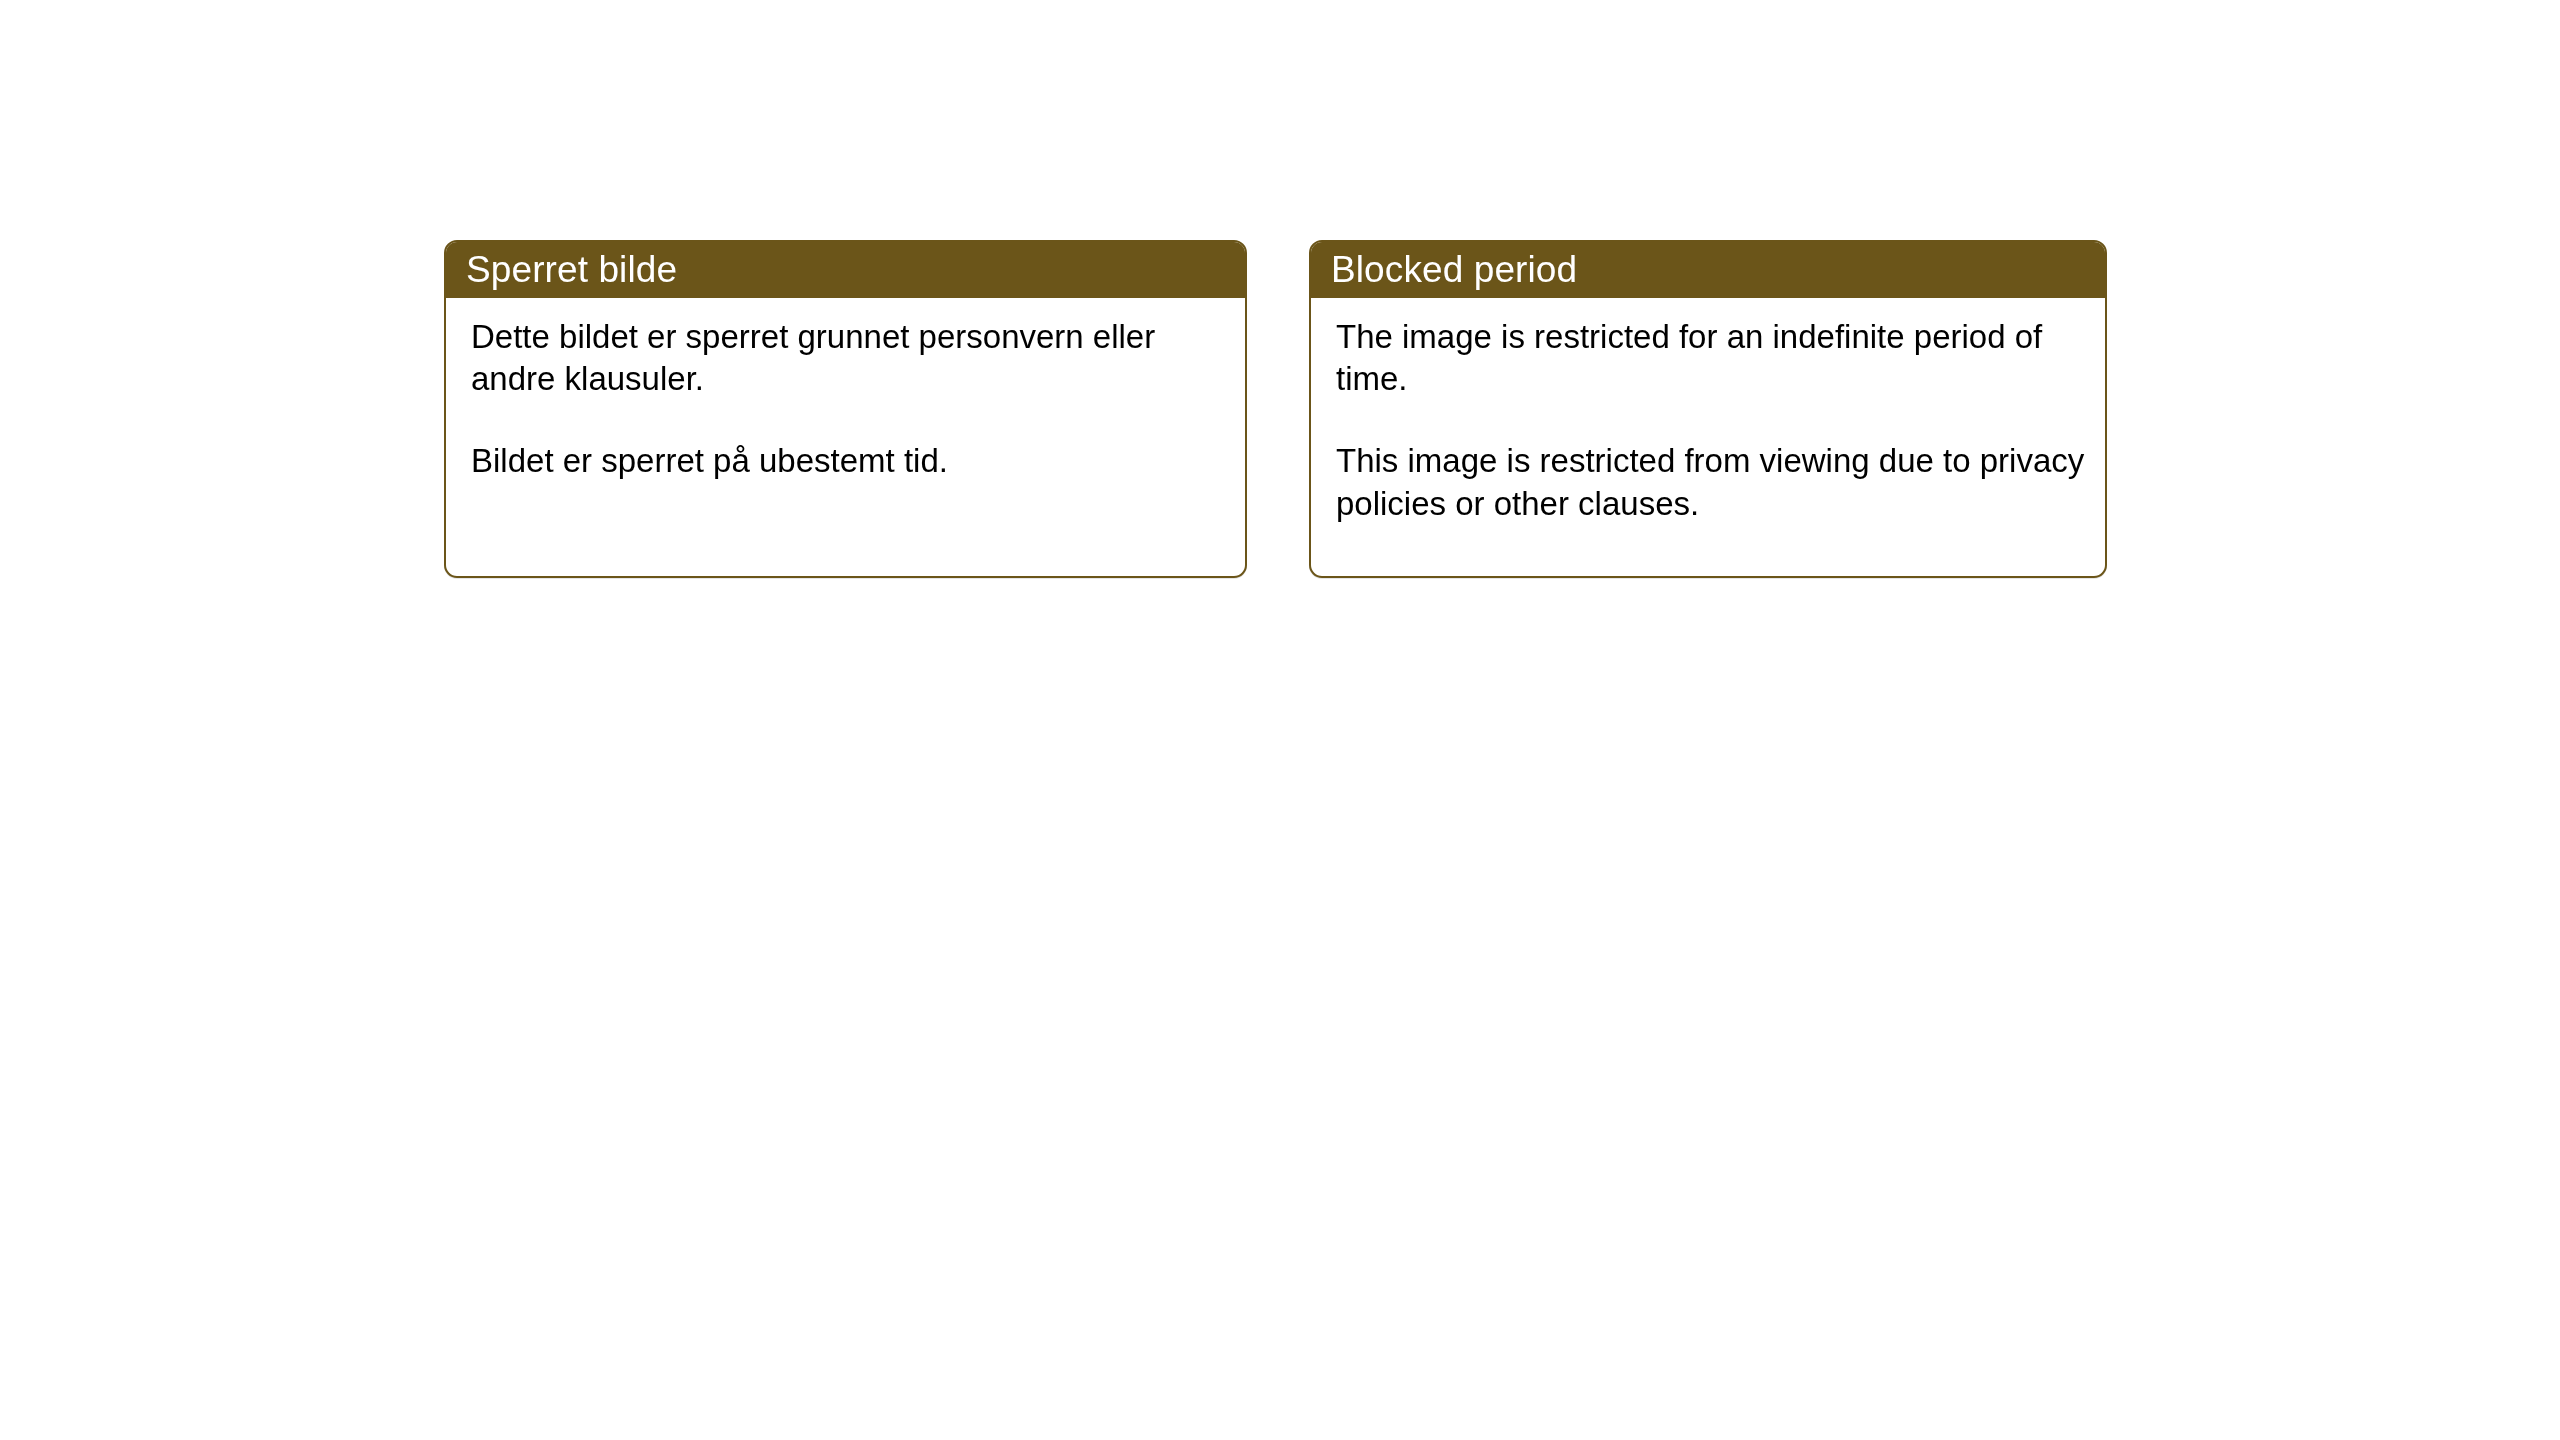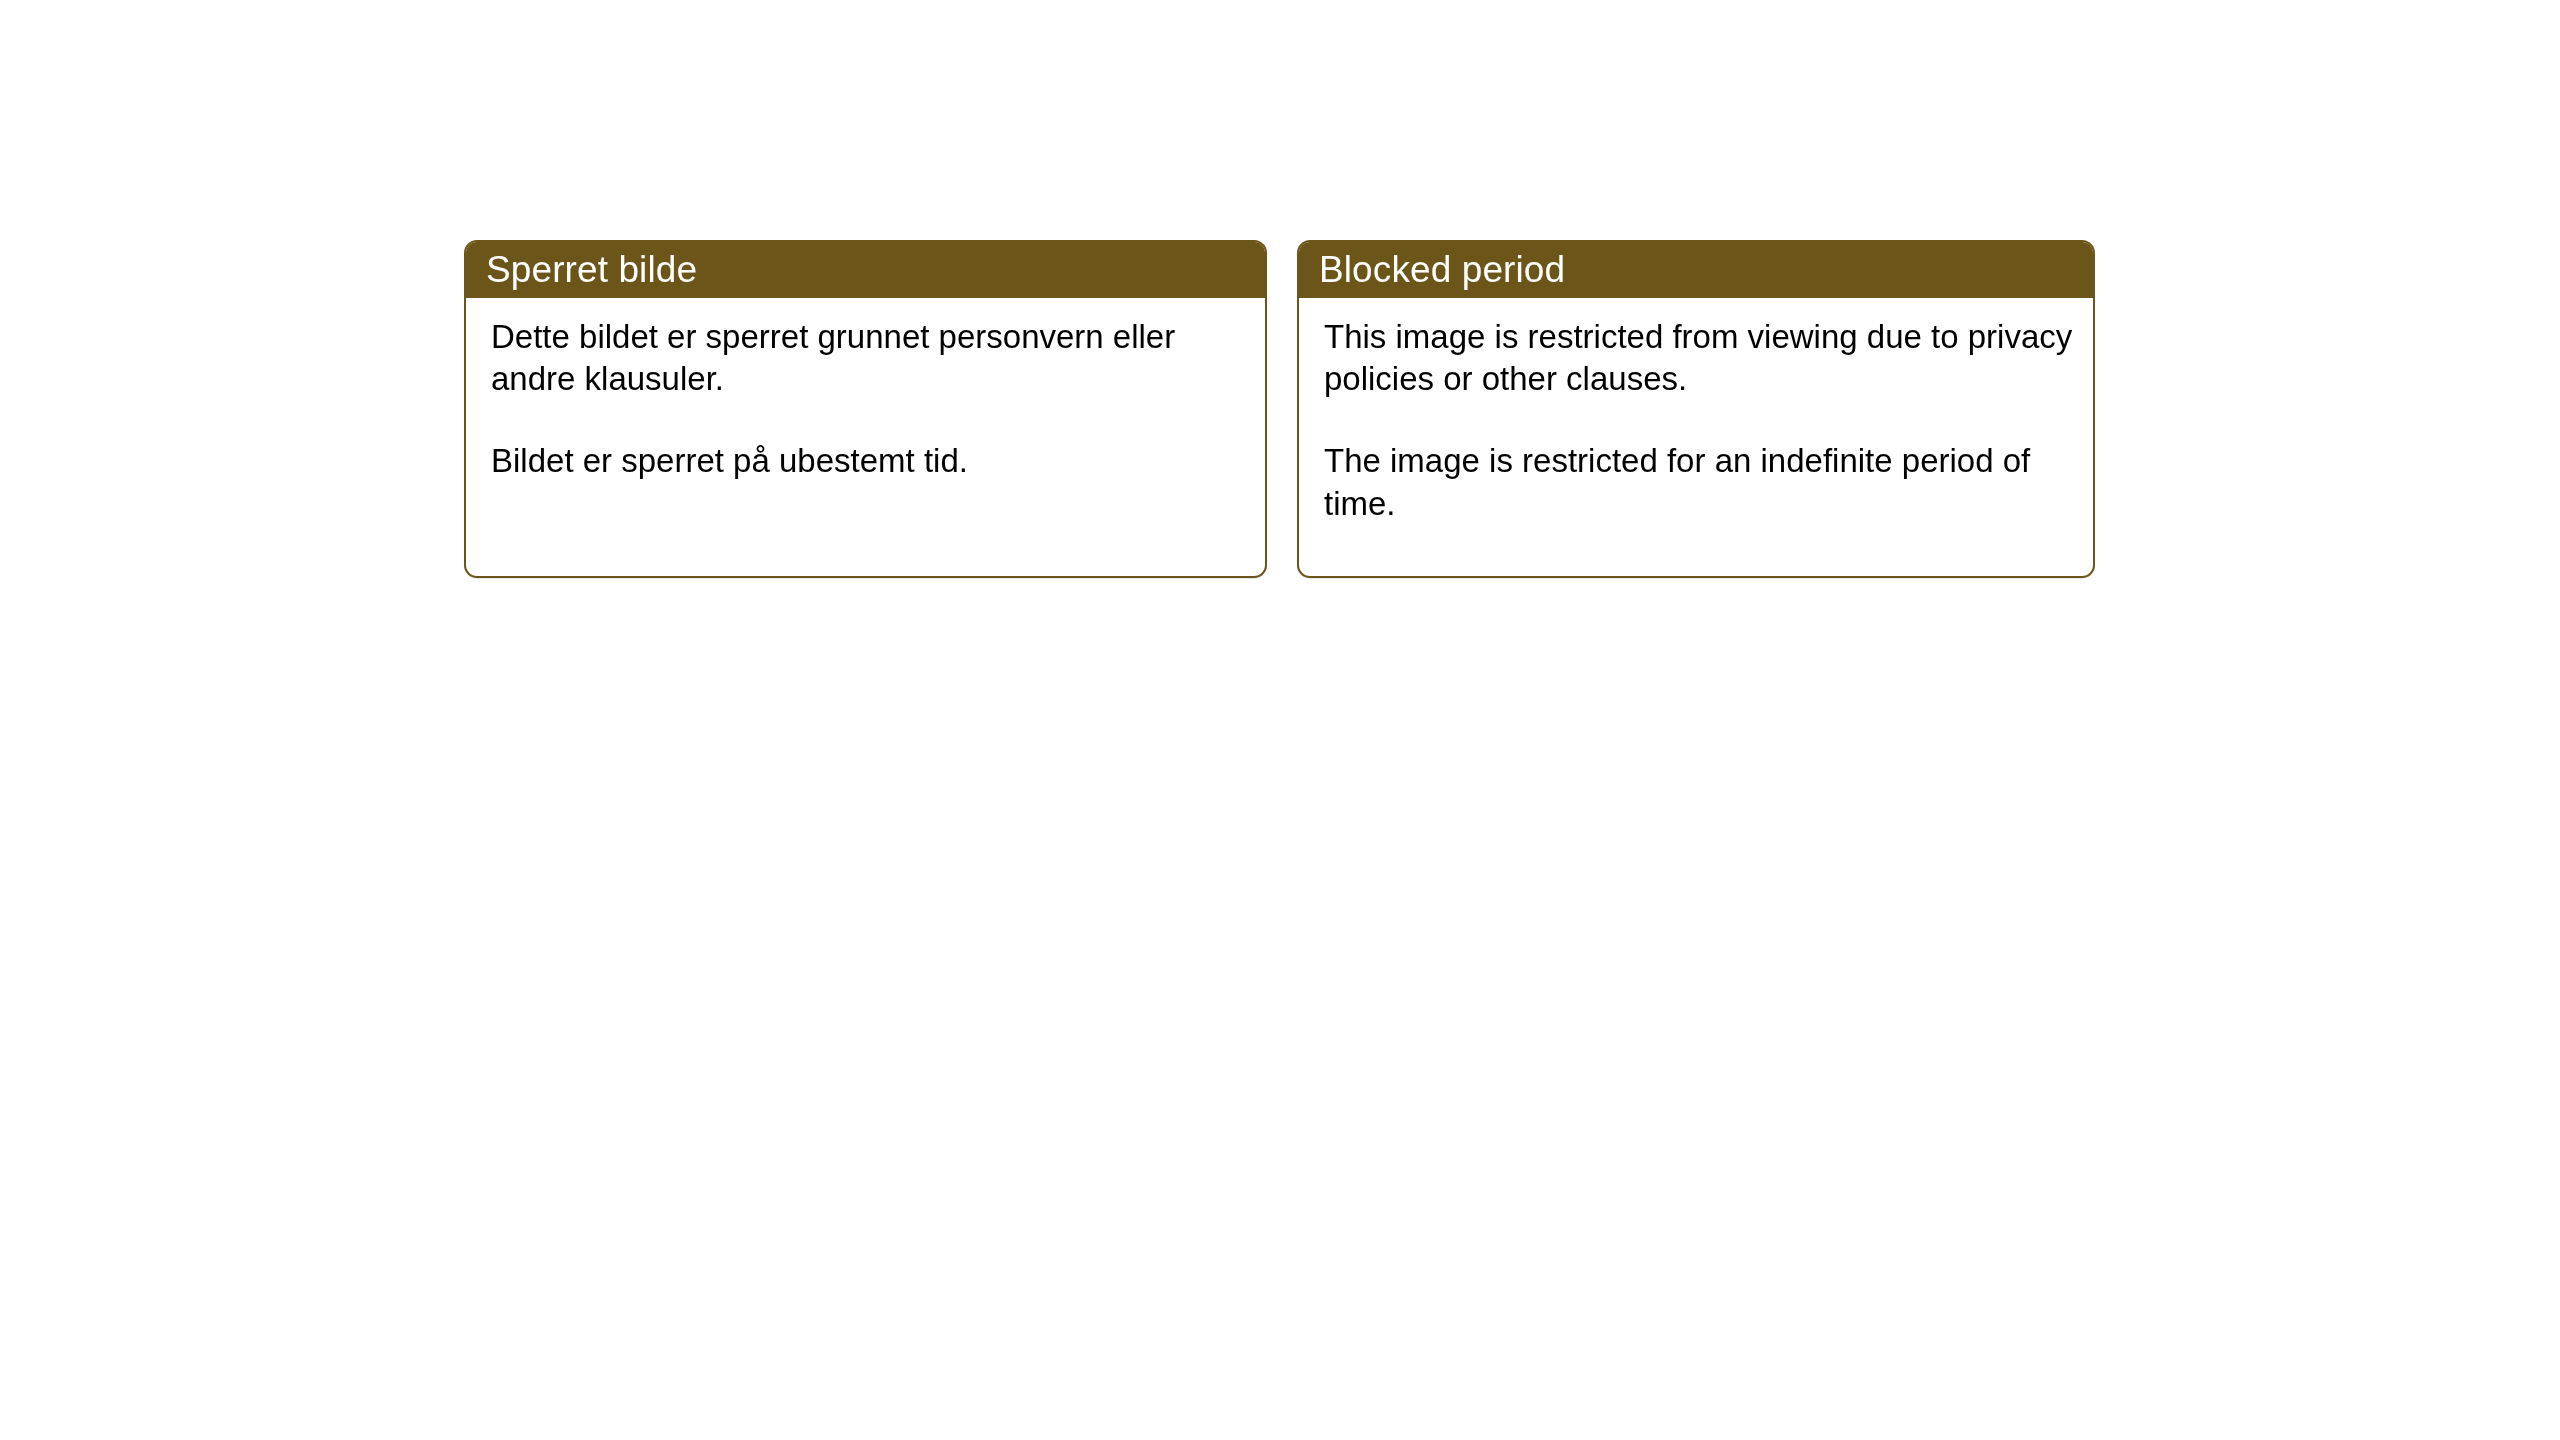--- a/index.html
+++ b/index.html
@@ -17,26 +17,26 @@
 
   #stage {
     position: relative;
     width: 2560px;
     height: 1440px;
   }
 
   
   .panels {
     position: absolute;
-    left: 464px;
+    left: 444px;
     top: 240px;
     display: flex;
     flex-direction: row;
     align-items: flex-start;
-    gap: 30px;
+    gap: 62px;
   }
 
   .panel {
     box-sizing: border-box;
     background: #ffffff;
     border-radius: 13px;
     overflow: hidden;
     border: 2px solid #6b5519;
     box-shadow: 0 1px 0 rgba(0,0,0,0.10);
   }
@@ -104,20 +104,20 @@
         <p class="panel-paragraph">Dette bildet er sperret grunnet personvern eller andre klausuler.</p>
         <p class="panel-paragraph">Bildet er sperret på ubestemt tid.</p>
       </div>
     </section>
 
     <section class="panel panel--en">
       <div class="panel-header">
         <span class="panel-title">Blocked period</span>
       </div>
       <div class="panel-body">
+        <p class="panel-paragraph">The image is restricted for an indefinite period of time.</p>
         <p class="panel-paragraph">This image is restricted from viewing due to privacy policies or other clauses.</p>
-        <p class="panel-paragraph">The image is restricted for an indefinite period of time.</p>
       </div>
     </section>
 
   </div>
 
 </div>
 
 </body></html>

